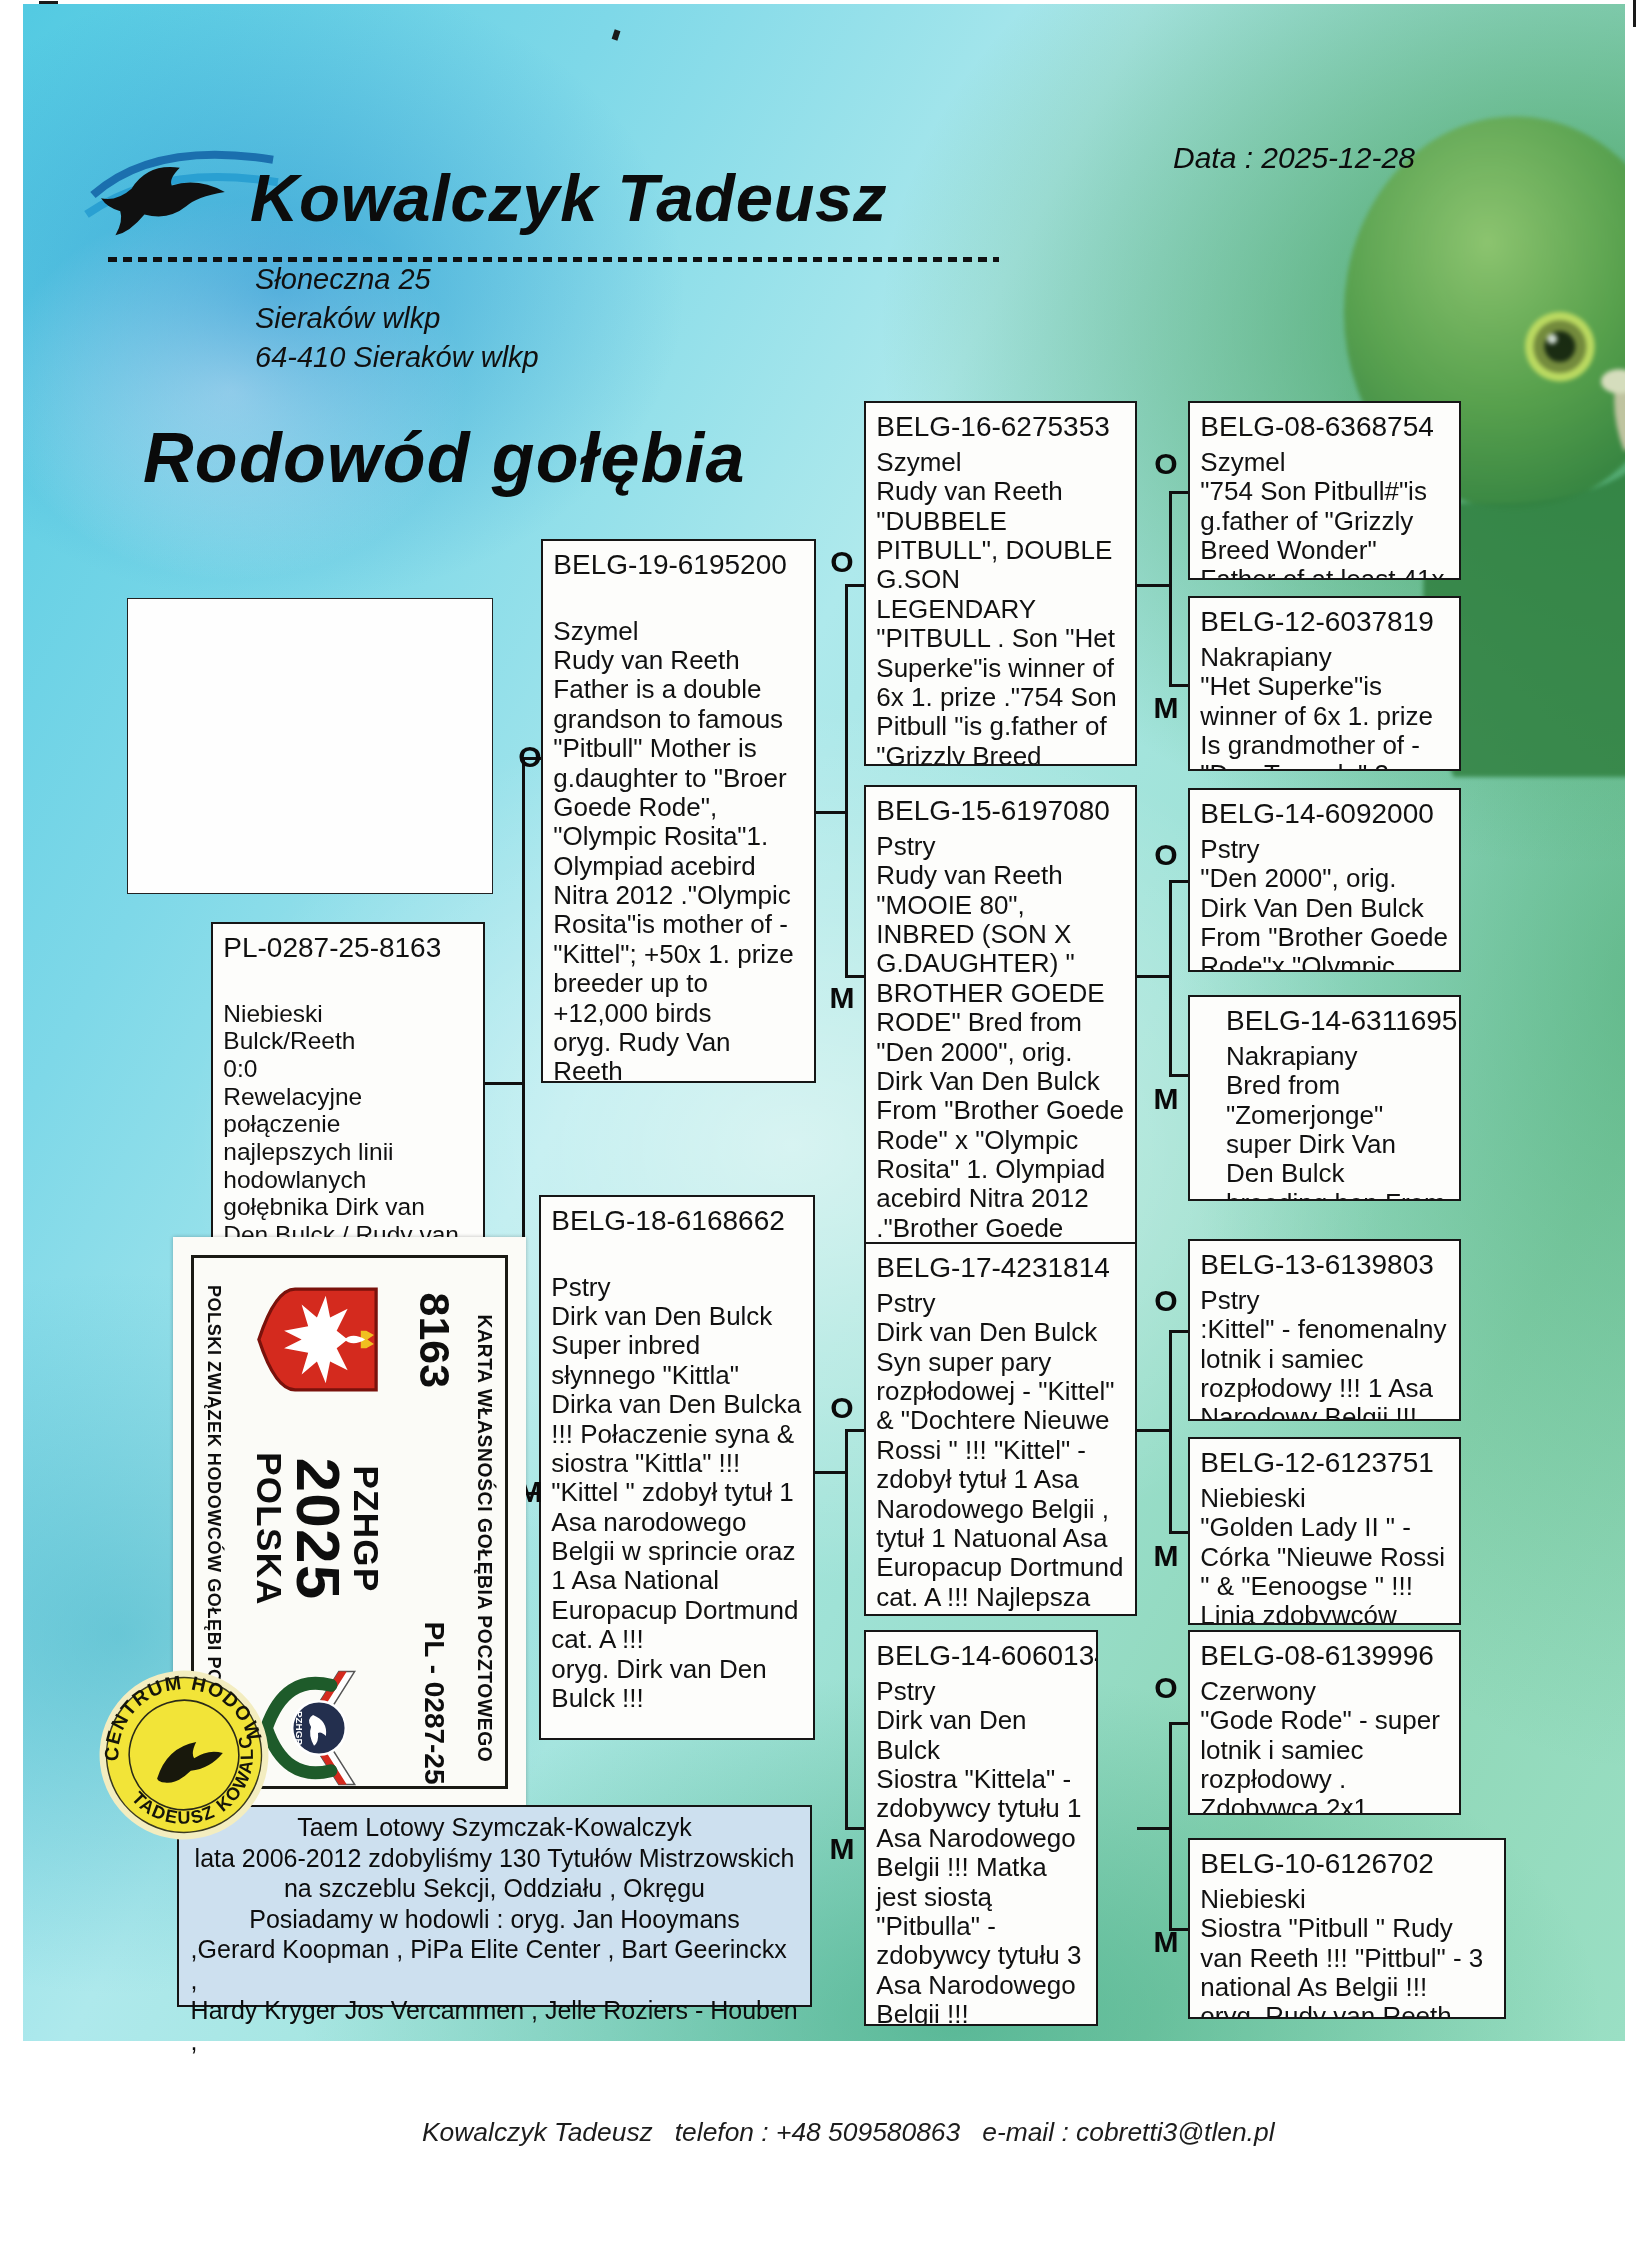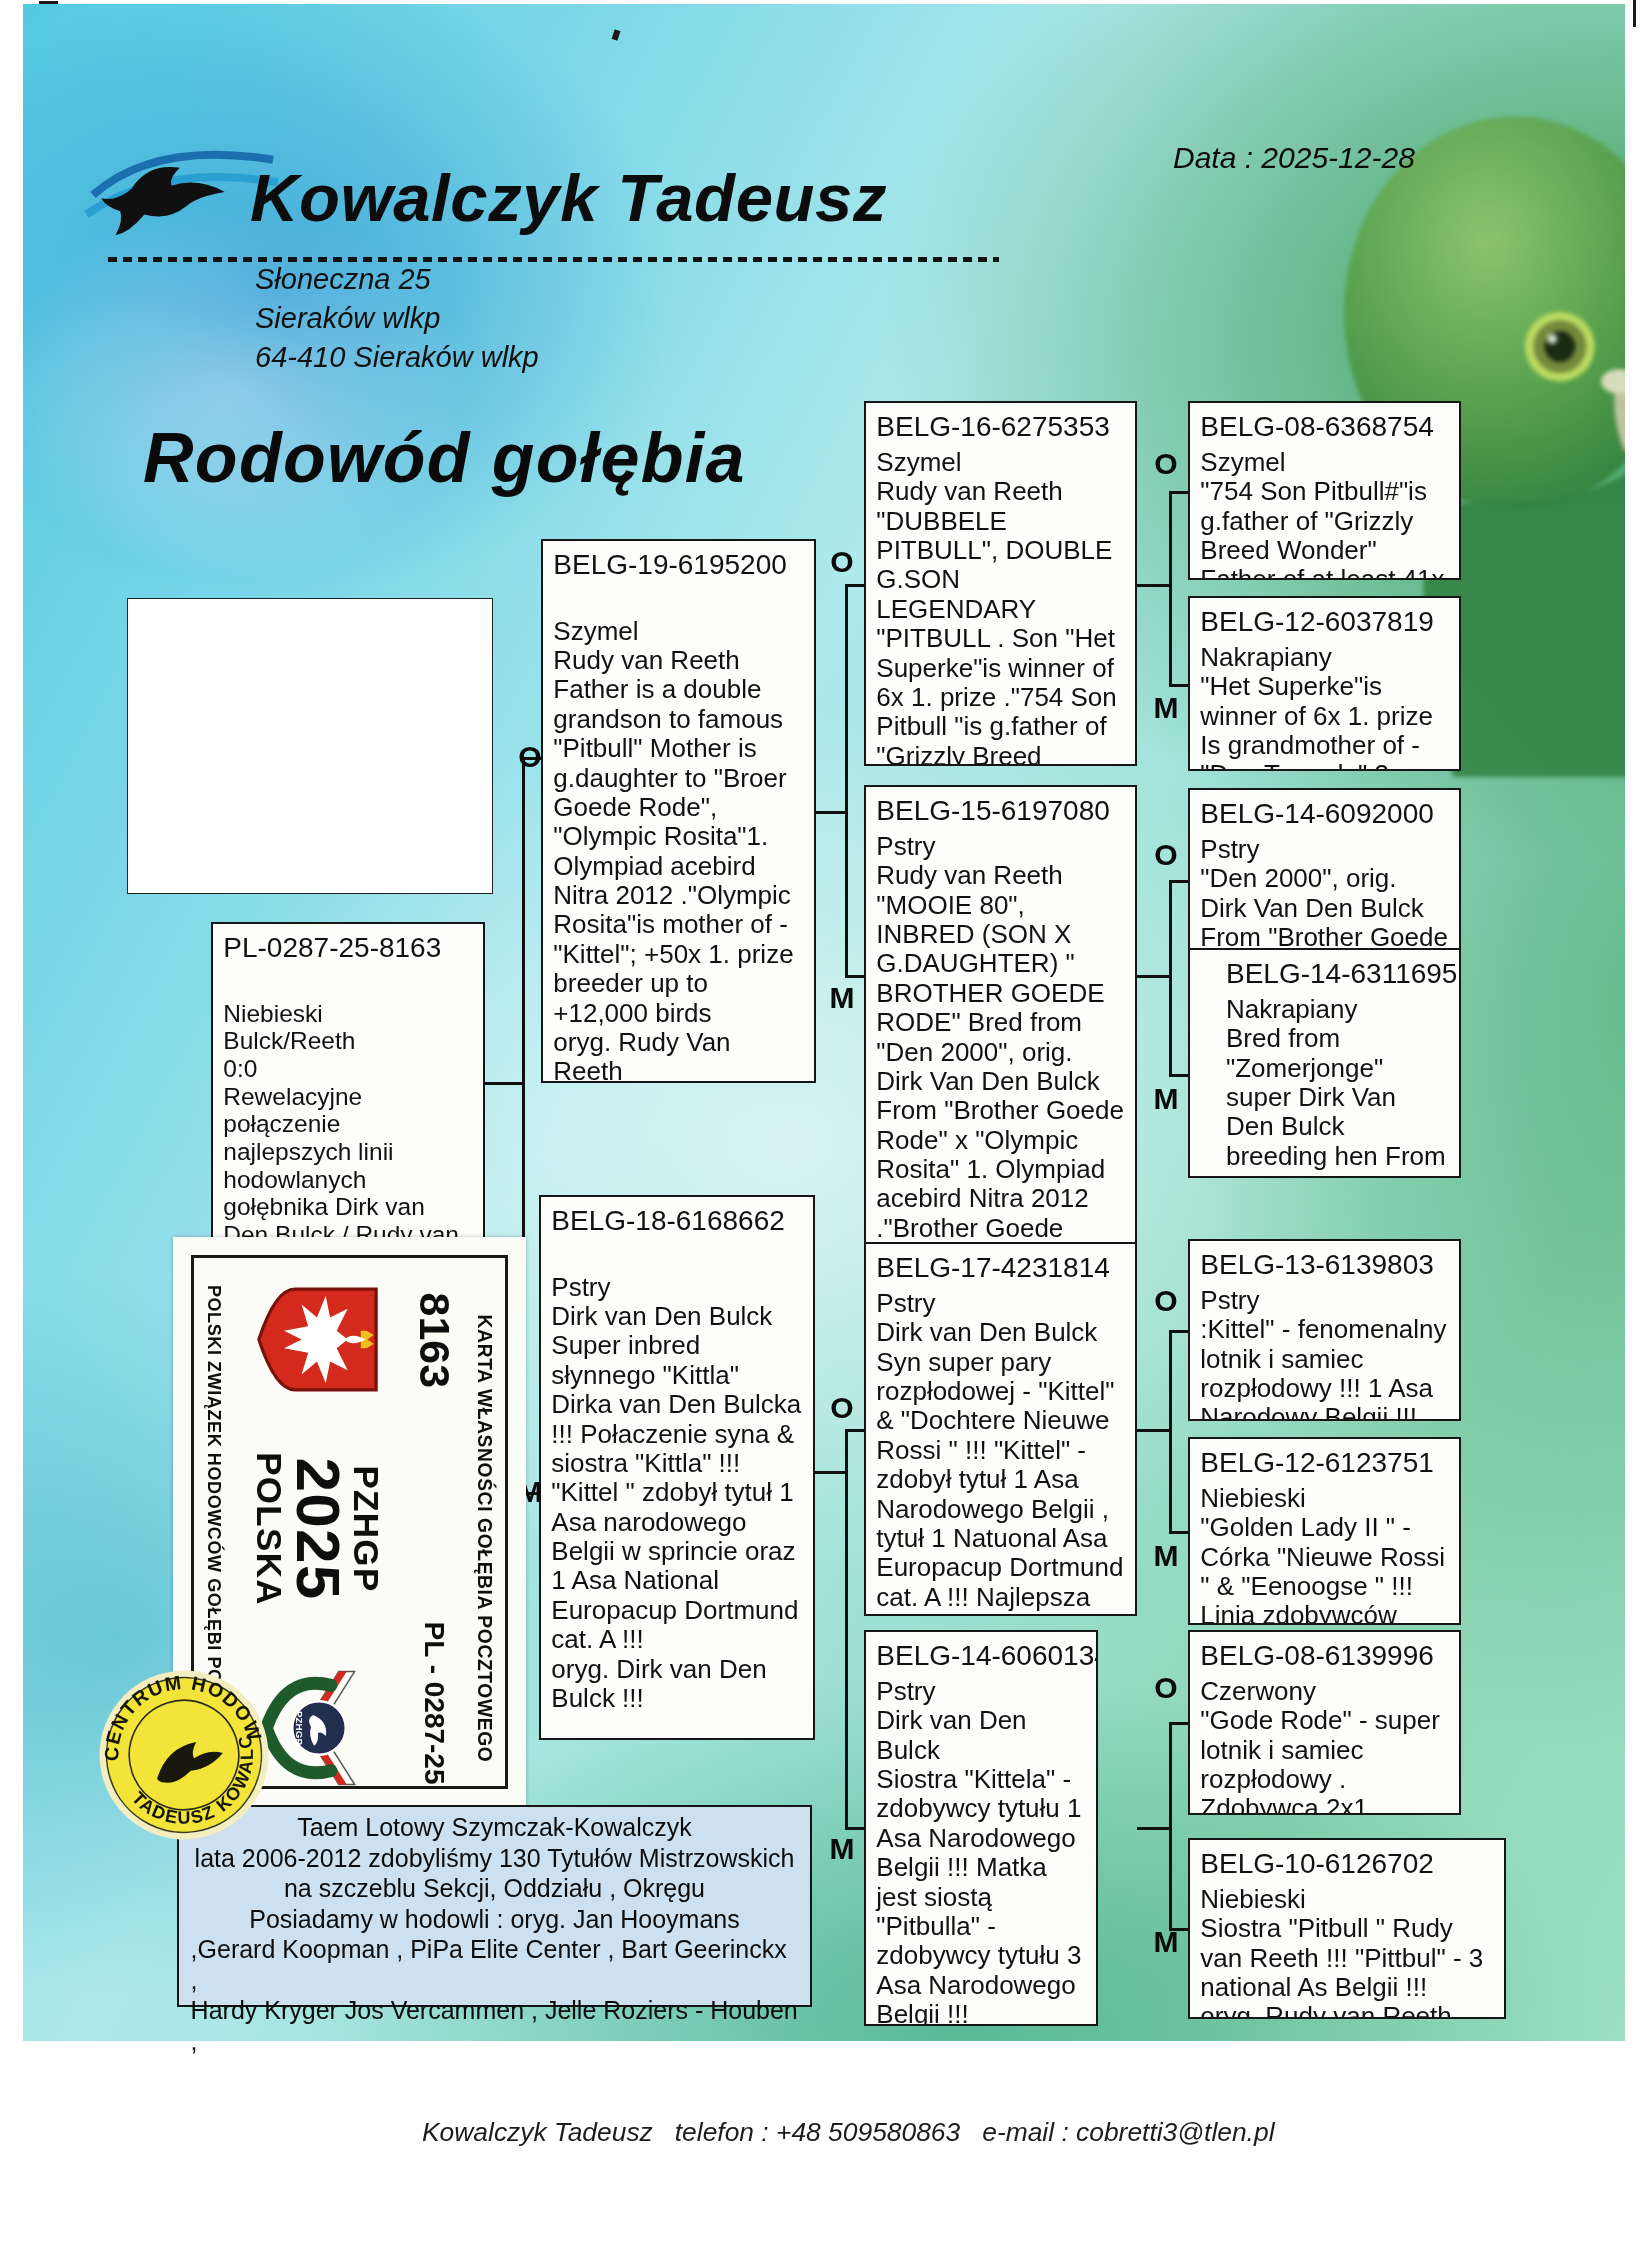--- a/index.html
+++ b/index.html
@@ -164,21 +164,21 @@
   <div class="body">Nakrapiany
 "Het Superke"is winner of 6x 1. prize
 Is grandmother of - "Den Tornado" 3. Nat.</div>
 </div>
 <div class="pbox" style="left:1188px;top:788px;width:273px;height:184px;">
   <div class="ring">BELG-14-6092000</div>
   <div class="body">Pstry
 "Den 2000", orig. Dirk Van Den Bulck
 From "Brother Goede Rode"x "Olympic</div>
 </div>
-<div class="pbox" style="left:1188px;top:948px;width:273px;height:230px;padding-left:36px;">
+<div class="pbox" style="left:1188px;top:995px;width:273px;height:206px;padding-left:36px;">
   <div class="ring">BELG-14-6311695</div>
   <div class="body">Nakrapiany
 Bred from "Zomerjonge" super Dirk Van Den Bulck breeding hen From</div>
 </div>
 <div class="pbox" style="left:1188px;top:1239px;width:273px;height:182px;">
   <div class="ring">BELG-13-6139803</div>
   <div class="body">Pstry
 :Kittel" - fenomenalny lotnik i samiec rozpłodowy !!! 1 Asa Narodowy Belgii !!!</div>
 </div>
 <div class="pbox" style="left:1188px;top:1437px;width:273px;height:188px;">

